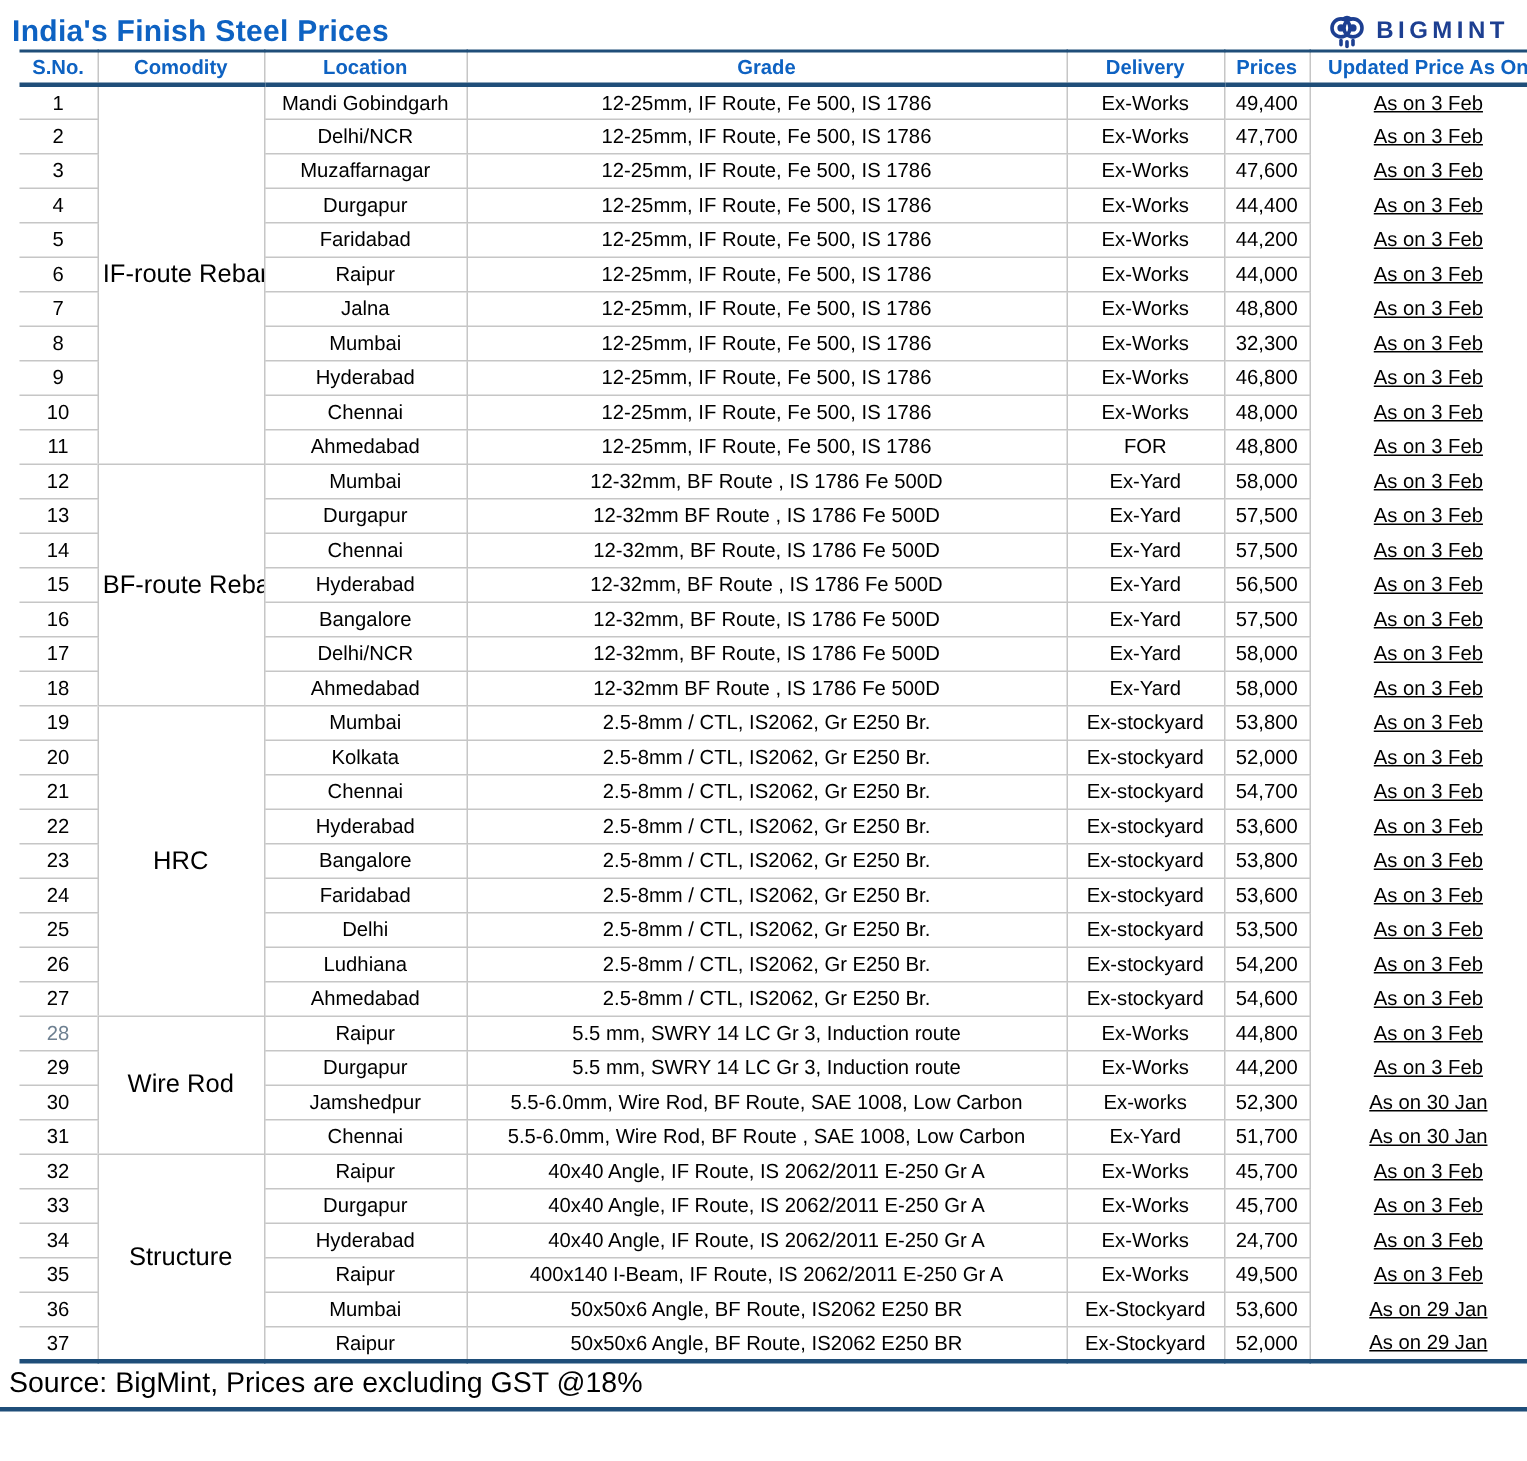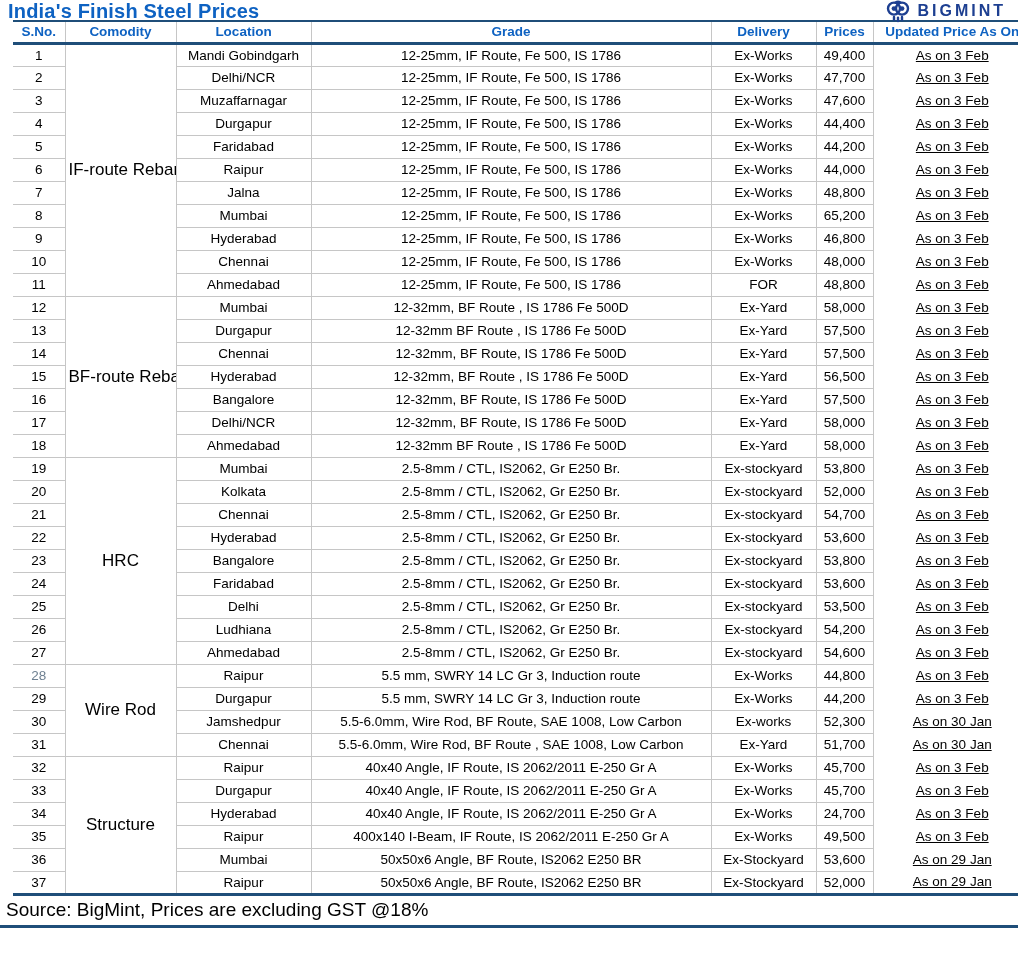--- a/index.html
+++ b/index.html
@@ -3,22 +3,22 @@
 <meta charset="utf-8">
 <style>
   * { margin:0; padding:0; box-sizing:border-box; }
   html,body { background:#ffffff; }
   body {
     width:1018px; height:974px; overflow:hidden;
     font-family:"Liberation Sans", sans-serif;
     color:var(--text-black,#000);
   }
   .topbar{
-    display:flex; justify-content:space-between; align-items:center;
-    height:20px; padding:2px 8px 0 8px;
+    display:flex; justify-content:space-between; align-items:flex-end;
+    height:33px; padding:2px 8px 0 8px;
   }
   .page-title{
     font-size:20px; font-weight:bold; color:var(--title-blue,#0e62c2);
     letter-spacing:0.2px;
   }
   .brand{ display:flex; align-items:center; gap:6px; padding-right:4px; }
   .brand svg{ display:block; }
   .brand-name{
     font-size:16px; font-weight:bold; color:var(--logo-navy,#1d3f91);
     letter-spacing:3px;
@@ -153,21 +153,21 @@
           <td class="grade-cell">12-25mm, IF Route, Fe 500, IS 1786</td>
           <td class="delivery-cell">Ex-Works</td>
           <td class="price-cell">48,800</td>
           <td class="updated-cell">As on 3 Feb</td>
         </tr>
         <tr>
           <td class="sno-cell">8</td>
           <td class="location-cell">Mumbai</td>
           <td class="grade-cell">12-25mm, IF Route, Fe 500, IS 1786</td>
           <td class="delivery-cell">Ex-Works</td>
-          <td class="price-cell">65,200</td>
+          <td class="price-cell">32,300</td>
           <td class="updated-cell">As on 3 Feb</td>
         </tr>
         <tr>
           <td class="sno-cell">9</td>
           <td class="location-cell">Hyderabad</td>
           <td class="grade-cell">12-25mm, IF Route, Fe 500, IS 1786</td>
           <td class="delivery-cell">Ex-Works</td>
           <td class="price-cell">46,800</td>
           <td class="updated-cell">As on 3 Feb</td>
         </tr>

